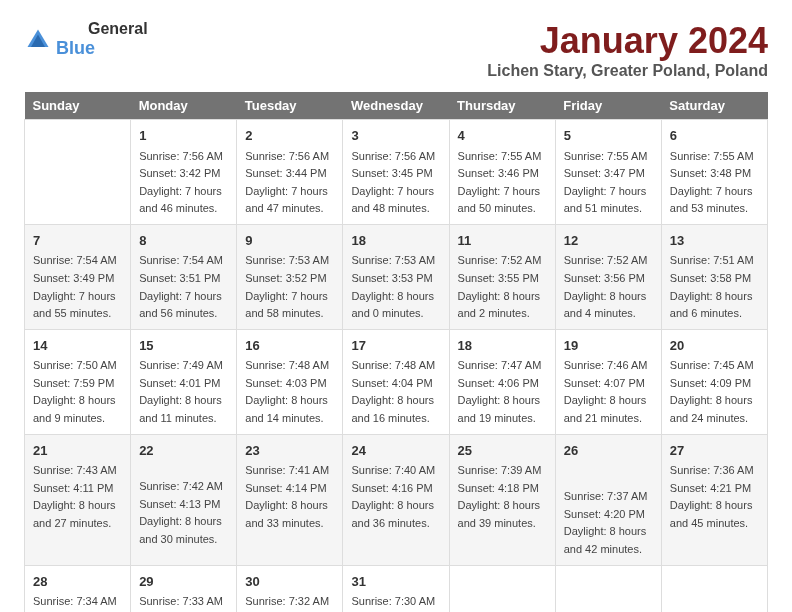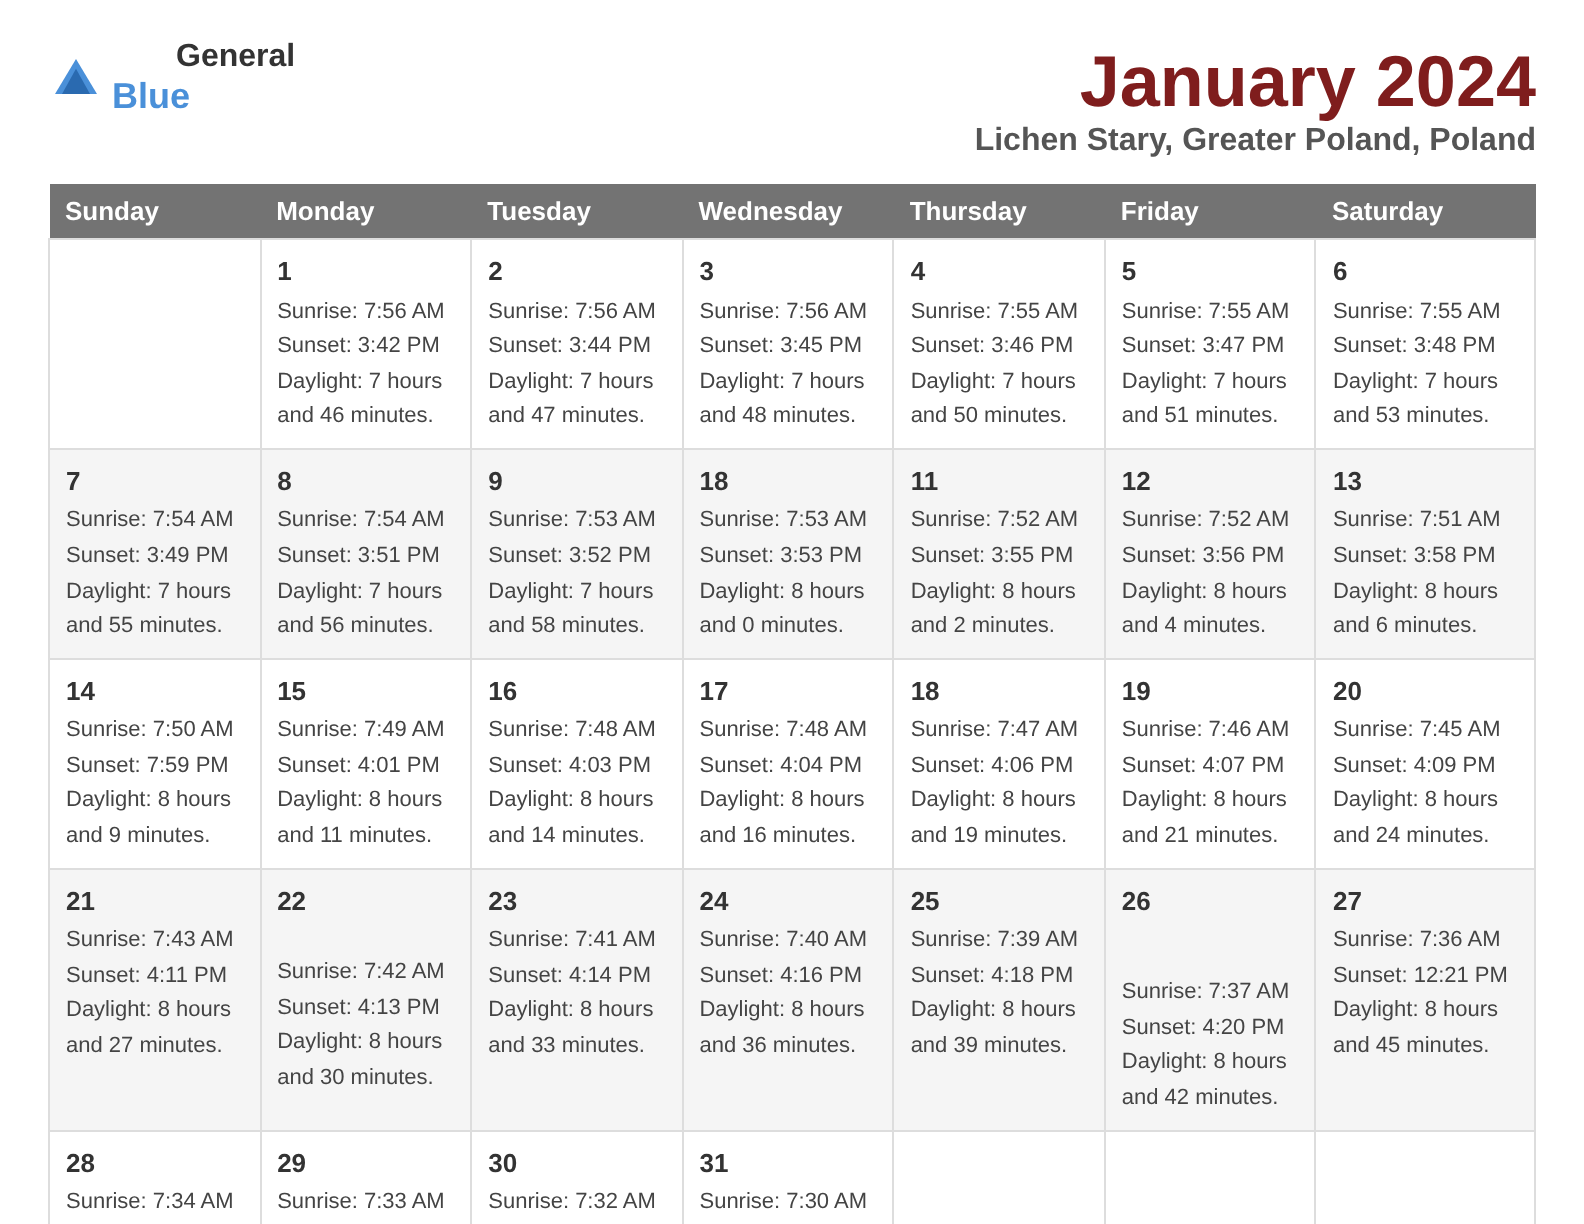--- a/index.html
+++ b/index.html
@@ -299,21 +299,21 @@
         <td>
           <span class="day-number">26</span>
           <div class="cell-content" style="white-space: pre-line; margin-top: 28px;">Sunrise: 7:37 AM
 Sunset: 4:20 PM
 Daylight: 8 hours
 and 42 minutes.</div>
         </td>
         <td>
           <span class="day-number">27</span>
           <div class="cell-content" style="white-space: pre-line;">Sunrise: 7:36 AM
-Sunset: 12:21 PM
+Sunset: 4:21 PM
 Daylight: 8 hours
 and 45 minutes.</div>
         </td>
       </tr>
       <tr>
         <td>
           <span class="day-number">28</span>
           <div class="cell-content" style="white-space: pre-line;">Sunrise: 7:34 AM
 Sunset: 4:23 PM
 Daylight: 8 hours

